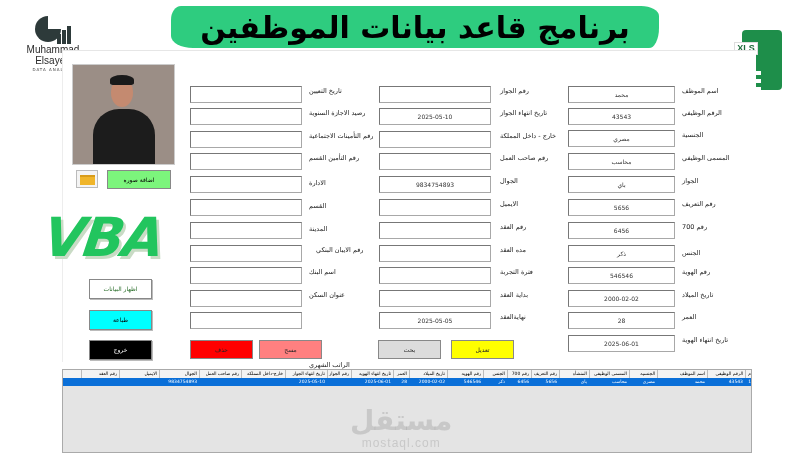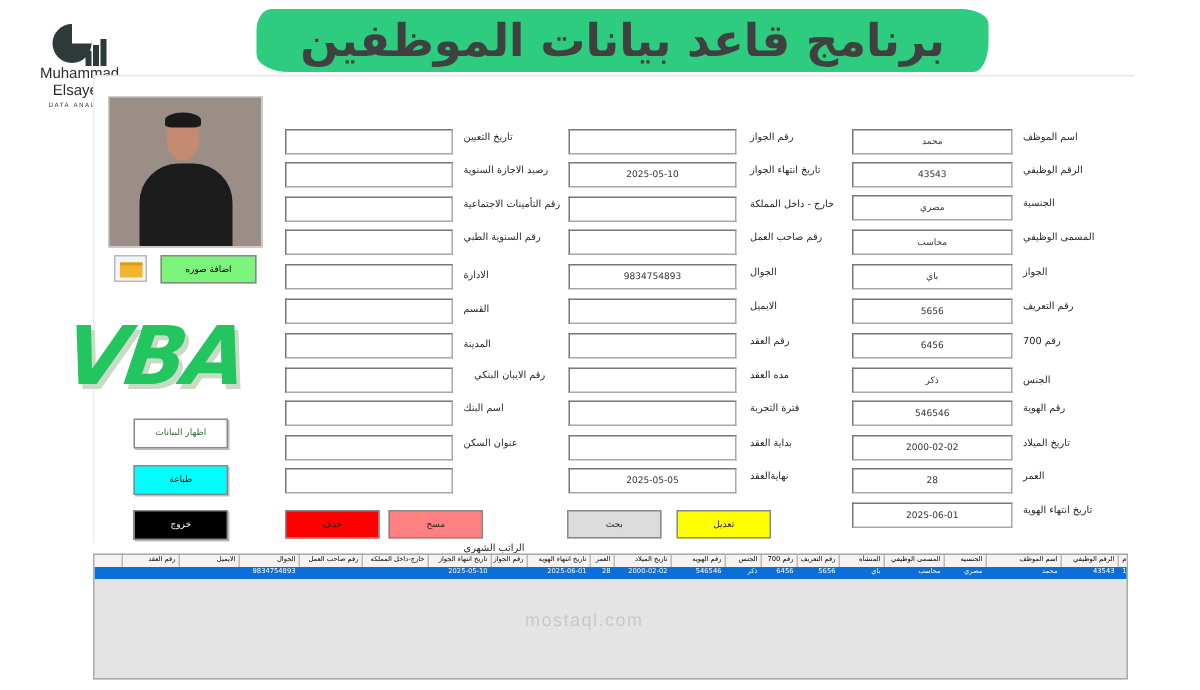--- a/index.html
+++ b/index.html
@@ -10,21 +10,21 @@
   .logo { position: absolute; left: 18px; top: 14px; width: 70px; text-align: center; }
   .logo-mark { width: 36px; height: 30px; margin: 0 auto; position: relative; }
   .logo-mark .pie { position: absolute; left: 0; top: 2px; width: 26px; height: 26px; border-radius: 50%; background: #2d3a3a; }
   .logo-mark .pie:after { content: ""; position: absolute; right: 0; top: 0; width: 13px; height: 13px; background: #fff; }
   .logo-mark .bar { position: absolute; bottom: 0; width: 4px; background: #2d3a3a; }
   .logo-name { font-family: "Liberation Sans", sans-serif; font-size: 10px; line-height: 11px; color: #2b2b2b; }
   .logo-sub { font-size: 4px; letter-spacing: 1px; color: #444; margin-top: 1px; }
 
   
   .banner { position: absolute; left: 171px; top: 6px; width: 488px; height: 42px; background: #2ecc7f; border-radius: 10px 18px 10px 22px / 14px 10px 20px 12px; display:flex; align-items:center; justify-content:center; }
-  .banner-text { font-family: "DejaVu Sans", sans-serif; font-weight: bold; font-size: 30px; color: #404040; direction: rtl; }
+  .banner-text { font-family: "DejaVu Sans", sans-serif; font-weight: bold; font-size: 30px; color: #000000; direction: rtl; }
 
   
   .xls { position: absolute; left: 734px; top: 30px; width: 48px; height: 62px; }
   .xls .sheet { position: absolute; left: 8px; top: 0; width: 40px; height: 60px; background: #1e8e4a; border-radius: 4px; }
   .xls .tag { position: absolute; left: 0; top: 12px; width: 24px; height: 13px; background: #fff; border: 1px solid #ddd; font-family: "Liberation Sans", sans-serif; font-weight: bold; font-size: 9px; line-height: 11px; text-align: center; color: #1e6a3a; }
   .xls .row { position: absolute; left: 16px; width: 24px; height: 4px; }
   .xls .row i { display:inline-block; width: 11px; height: 4px; background:#fff; margin-right: 2px; }
 
   
   .panel { position: absolute; left: 62px; top: 50px; width: 694px; height: 312px; background: #fff; border-top: 1px solid #e6e6e6; border-left: 1px solid #ededed; }
@@ -84,20 +84,27 @@
     </div>
     <div class="logo-name">Muhammad</div>
     <div class="logo-name">Elsayed</div>
     <div class="logo-sub">DATA ANALYST</div>
   </div>
 
   <div class="banner">
     <span class="banner-text">برنامج قاعد بيانات الموظفين</span>
   </div>
 
+  <div class="xls">
+    <div class="sheet"></div>
+    <div class="tag">XLS</div>
+    <div class="row" style="top:30px;"><i></i><i></i></div>
+    <div class="row" style="top:38px;"><i></i><i></i></div>
+    <div class="row" style="top:46px;"><i></i><i></i></div>
+  </div>
 
   <div class="panel"></div>
 
   <div class="photo">
     <div class="body"></div>
     <div class="head"></div>
     <div class="hair"></div>
   </div>
   <div class="folder-btn">
     <div class="f"></div>
@@ -187,21 +194,21 @@
     <div class="field" style="left:190px;top:86px;width:112px;"></div>
     <div class="lbl" style="left:309px;top:87px;">تاريخ التعيين</div>
 
     <div class="field" style="left:190px;top:108px;width:112px;"></div>
     <div class="lbl" style="left:309px;top:109px;">رصيد الاجازة السنوية</div>
 
     <div class="field" style="left:190px;top:131px;width:112px;"></div>
     <div class="lbl" style="left:309px;top:132px;">رقم التأمينات الاجتماعية</div>
 
     <div class="field" style="left:190px;top:153px;width:112px;"></div>
-    <div class="lbl" style="left:309px;top:154px;">رقم السنوية الطبي</div>
+    <div class="lbl" style="left:309px;top:154px;">رقم التأمين القسم</div>
 
     <div class="field" style="left:190px;top:176px;width:112px;"></div>
     <div class="lbl" style="left:309px;top:179px;">الادارة</div>
 
     <div class="field" style="left:190px;top:199px;width:112px;"></div>
     <div class="lbl" style="left:309px;top:202px;">القسم</div>
 
     <div class="field" style="left:190px;top:222px;width:112px;"></div>
     <div class="lbl" style="left:309px;top:225px;">المدينة</div>
 
@@ -266,15 +273,16 @@
           <div class="cell" style="width: 44px;"></div>
           <div class="cell" style="width: 42px;"></div>
           <div class="cell" style="width: 40px;">9834754893</div>
           <div class="cell" style="width: 40px;"></div>
           <div class="cell" style="width: 38px;"></div>
         </div>
     </div>
   </div>
 
   <div class="watermark">
+    <div class="wm-ar">مستقل</div>
     <div class="wm-en">mostaql.com</div>
   </div>
 </div>
 
 </body></html>

